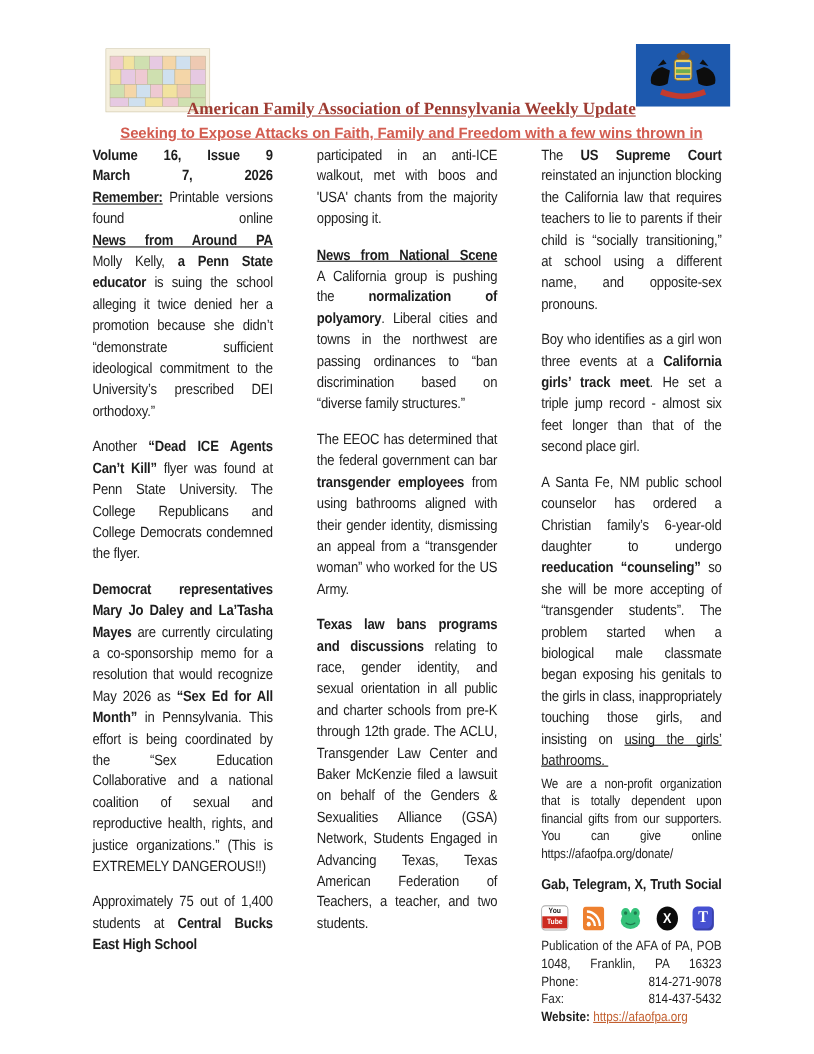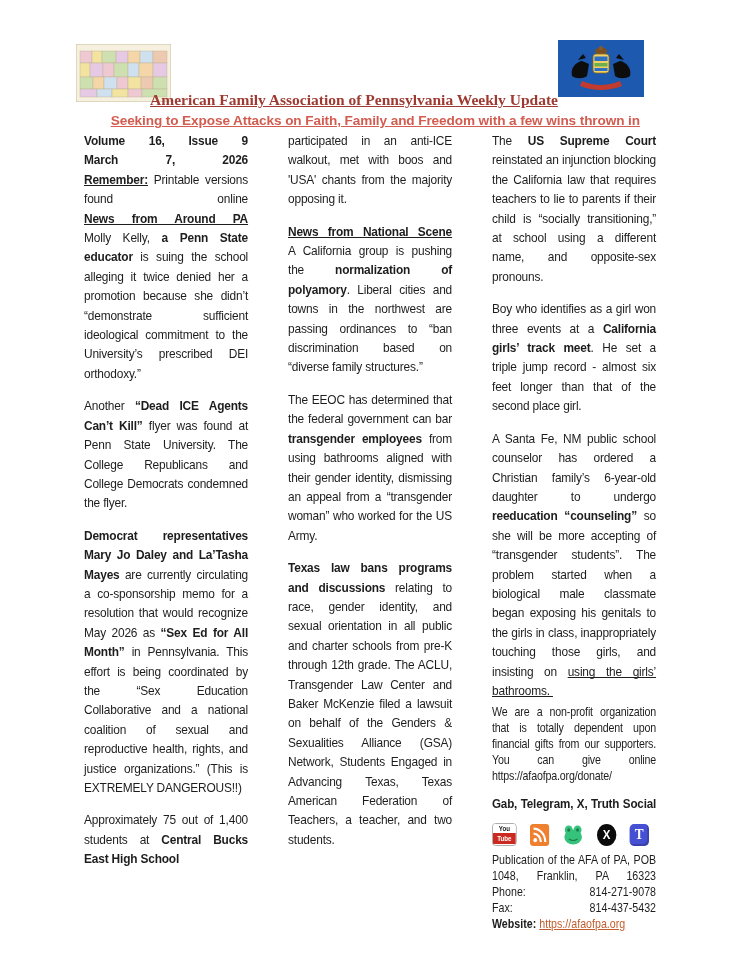--- a/index.html
+++ b/index.html
@@ -1,27 +1,27 @@
 <!DOCTYPE html>
 <html><head>
 <meta charset="utf-8">
 <style>
   html,body{margin:0;padding:0;background:#fff;}
   body{width:740px;height:958px;font-family:"Liberation Sans","DejaVu Sans",sans-serif;color:#1d1d1d;}
   .page{position:relative;width:740px;height:958px;overflow:hidden;background:#fff;}
 
   
-  .header{position:absolute;left:68px;top:42px;width:572px;height:88px;}
+  .header{position:absolute;left:88px;top:42px;width:572px;height:88px;}
   .map{position:absolute;left:8px;top:2px;}
   .flag{position:absolute;right:-4px;top:-2px;}
   .head-text{position:absolute;left:0;right:0;bottom:2px;text-align:center;}
   .title{font-family:"Liberation Serif","DejaVu Serif",serif;font-weight:bold;font-size:15.5px;
          color:#9e3a31;text-decoration:underline;white-space:nowrap;}
   .subtitle{font-weight:bold;font-size:13.6px;letter-spacing:-0.1px;color:#d25c50;
-            text-decoration:underline;white-space:nowrap;margin-top:4px;text-align:right;}
+            text-decoration:underline;white-space:nowrap;margin-top:4px;}
 
   
   .col{position:absolute;top:131px;width:186px;transform:scaleX(0.882);transform-origin:0 0;}
   .col-1{left:84px;} .col-2{left:288px;} .col-3{left:492px;}
 
   .blk{font-size:13.5px;line-height:19.4px;letter-spacing:-0.2px;text-align:justify;margin:0 0 13px 0;}
   .blk.tight{margin-bottom:0;}
   .spread{text-align:justify;text-align-last:justify;}
   .b{font-weight:bold;}
   .u{text-decoration:underline;text-decoration-skip-ink:none;}

